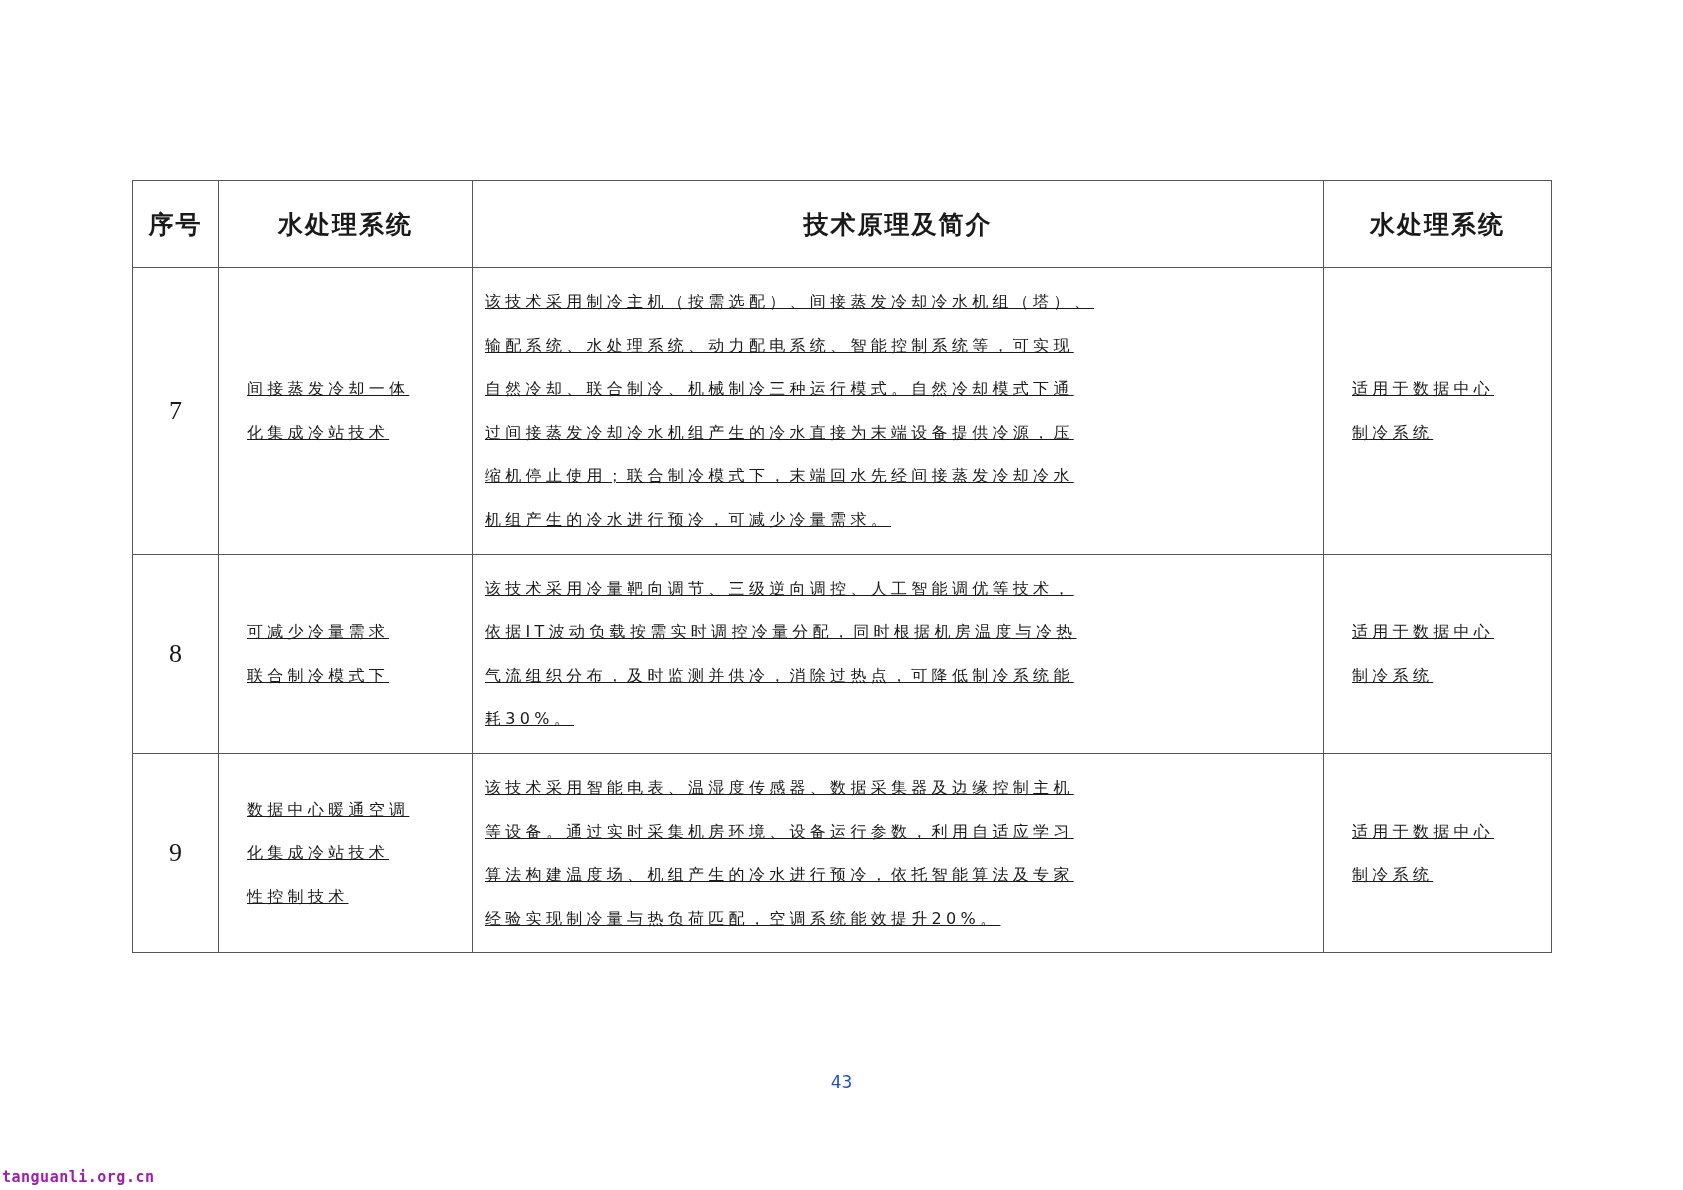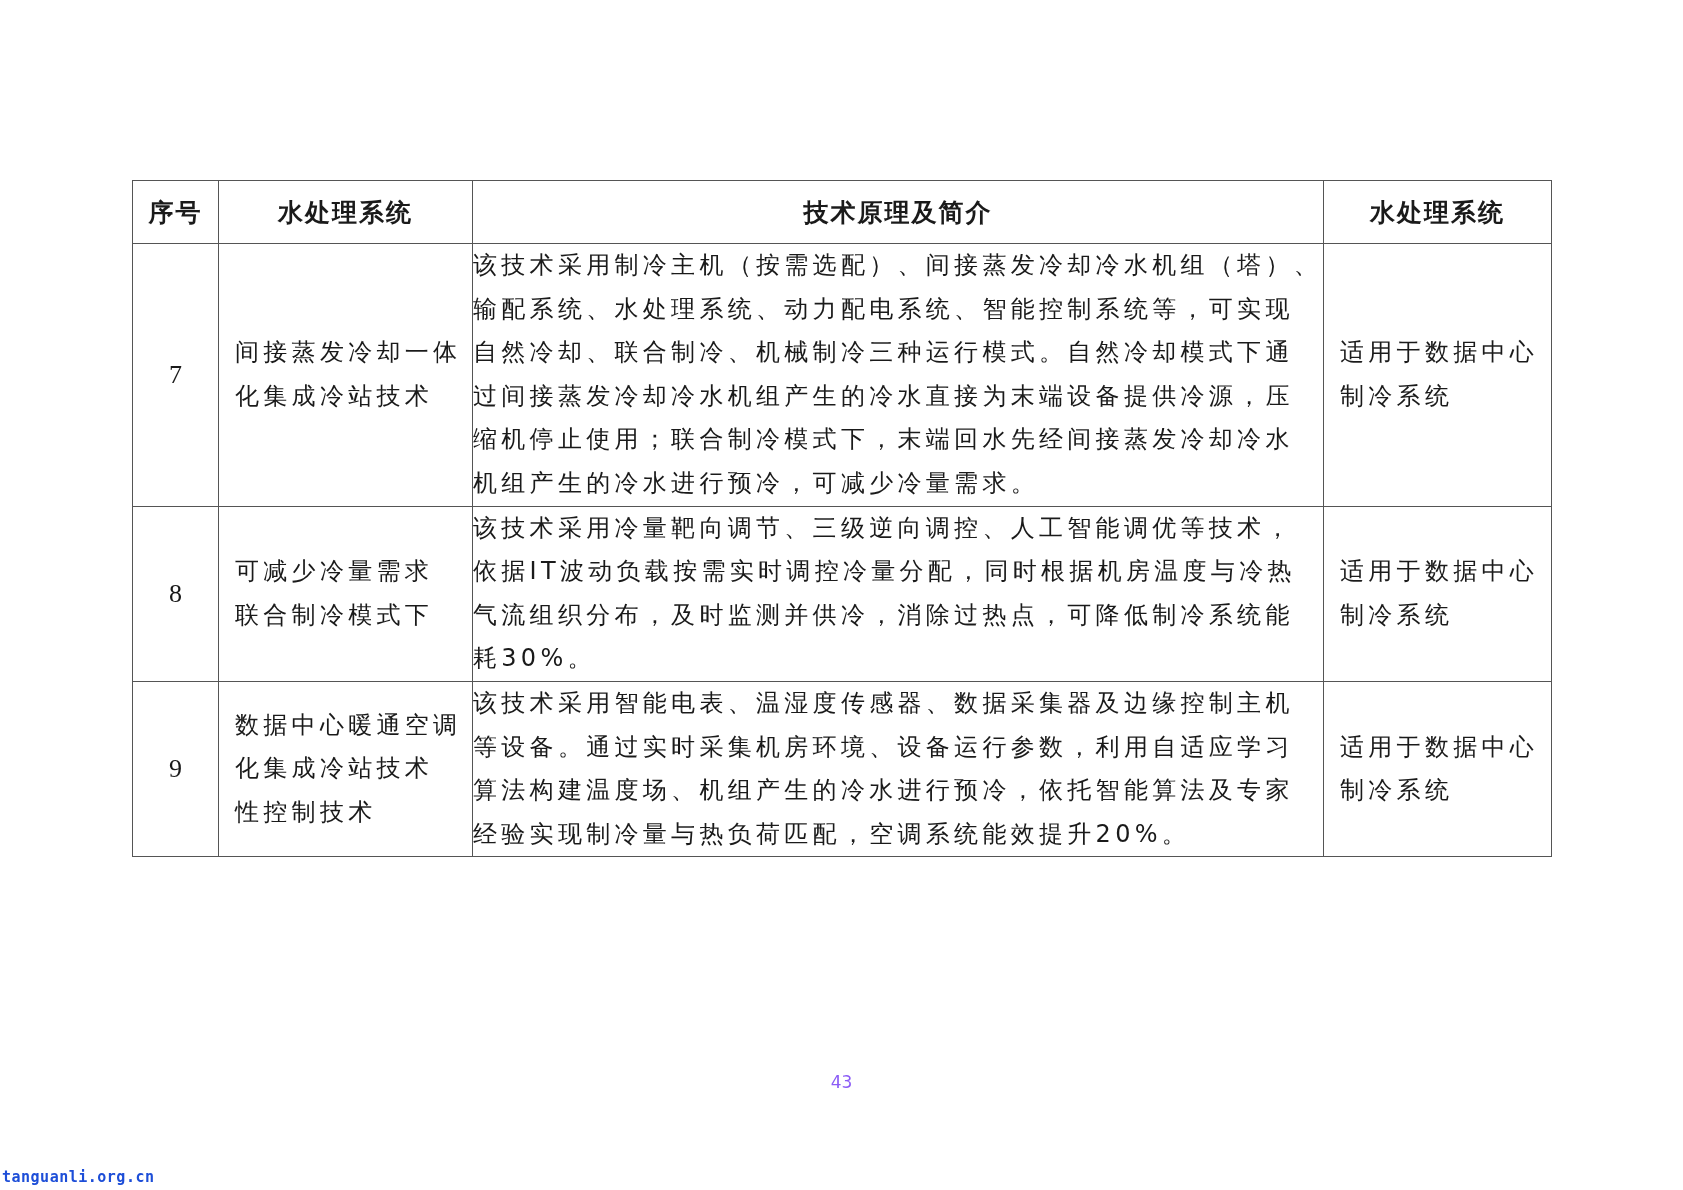--- a/index.html
+++ b/index.html
@@ -25,21 +25,21 @@
     position: absolute;
     left: 132px;
     top: 180px;
     width: 1419px;
     border-collapse: collapse;
     table-layout: fixed;
   }
   table.tech-table th,
   table.tech-table td {
     border: 1.5px solid #555555;
-    padding: 0;
+    padding: 12px;
     vertical-align: middle;
   }
   table.tech-table th {
     height: 62px;
     font-size: 25px;
     font-weight: bold;
     text-align: center;
     letter-spacing: 2px;
     font-family: "DejaVu Sans", "Liberation Sans", sans-serif;
   }
@@ -48,52 +48,53 @@
   col.c-desc { width: 851px; }
   col.c-scope { width: 228px; }
 
   td.idx {
     text-align: center;
     font-family: "Liberation Serif", "DejaVu Serif", serif;
     font-size: 26px;
   }
   td.name, td.desc, td.scope {
     font-family: "DejaVu Sans", "Liberation Sans", sans-serif;
-    font-size: 24px;
+    font-size: 16px;
     line-height: 43.6px;
     letter-spacing: 4.3px;
     text-align: justify;
+    text-decoration: underline;
   }
   td.name { padding: 0 6px 0 14px; }
   td.desc { padding: 0 10px 0 13px; }
   td.scope { padding: 0 6px 0 12px; }
   td.desc .line { display: block; white-space: nowrap; }
   tr.row-7 { height: 262px; }
   tr.row-8 { height: 174px; }
   tr.row-9 { height: 175px; }
   td.name .line, td.scope .line { display: block; white-space: nowrap; margin-left: 16px; }
 
   .page-number {
     position: absolute;
     top: 1072px;
     left: 0;
     width: 1683px;
     text-align: center;
     font-family: "DejaVu Sans", "Liberation Sans", sans-serif;
     font-size: 17px;
-    color: #8b5cf6;
+    color: #1d4ed8;
   }
   .watermark {
     position: absolute;
     left: 2px;
     top: 1168px;
     font-family: "DejaVu Sans Mono", "Liberation Mono", monospace;
     font-size: 15px;
     font-weight: bold;
-    color: #1d4ed8;
+    color: #a21caf;
     letter-spacing: 0.5px;
   }
 </style>
 </head>
 <body>
 
 <div class="page">
 
   <table class="tech-table">
     <colgroup>

